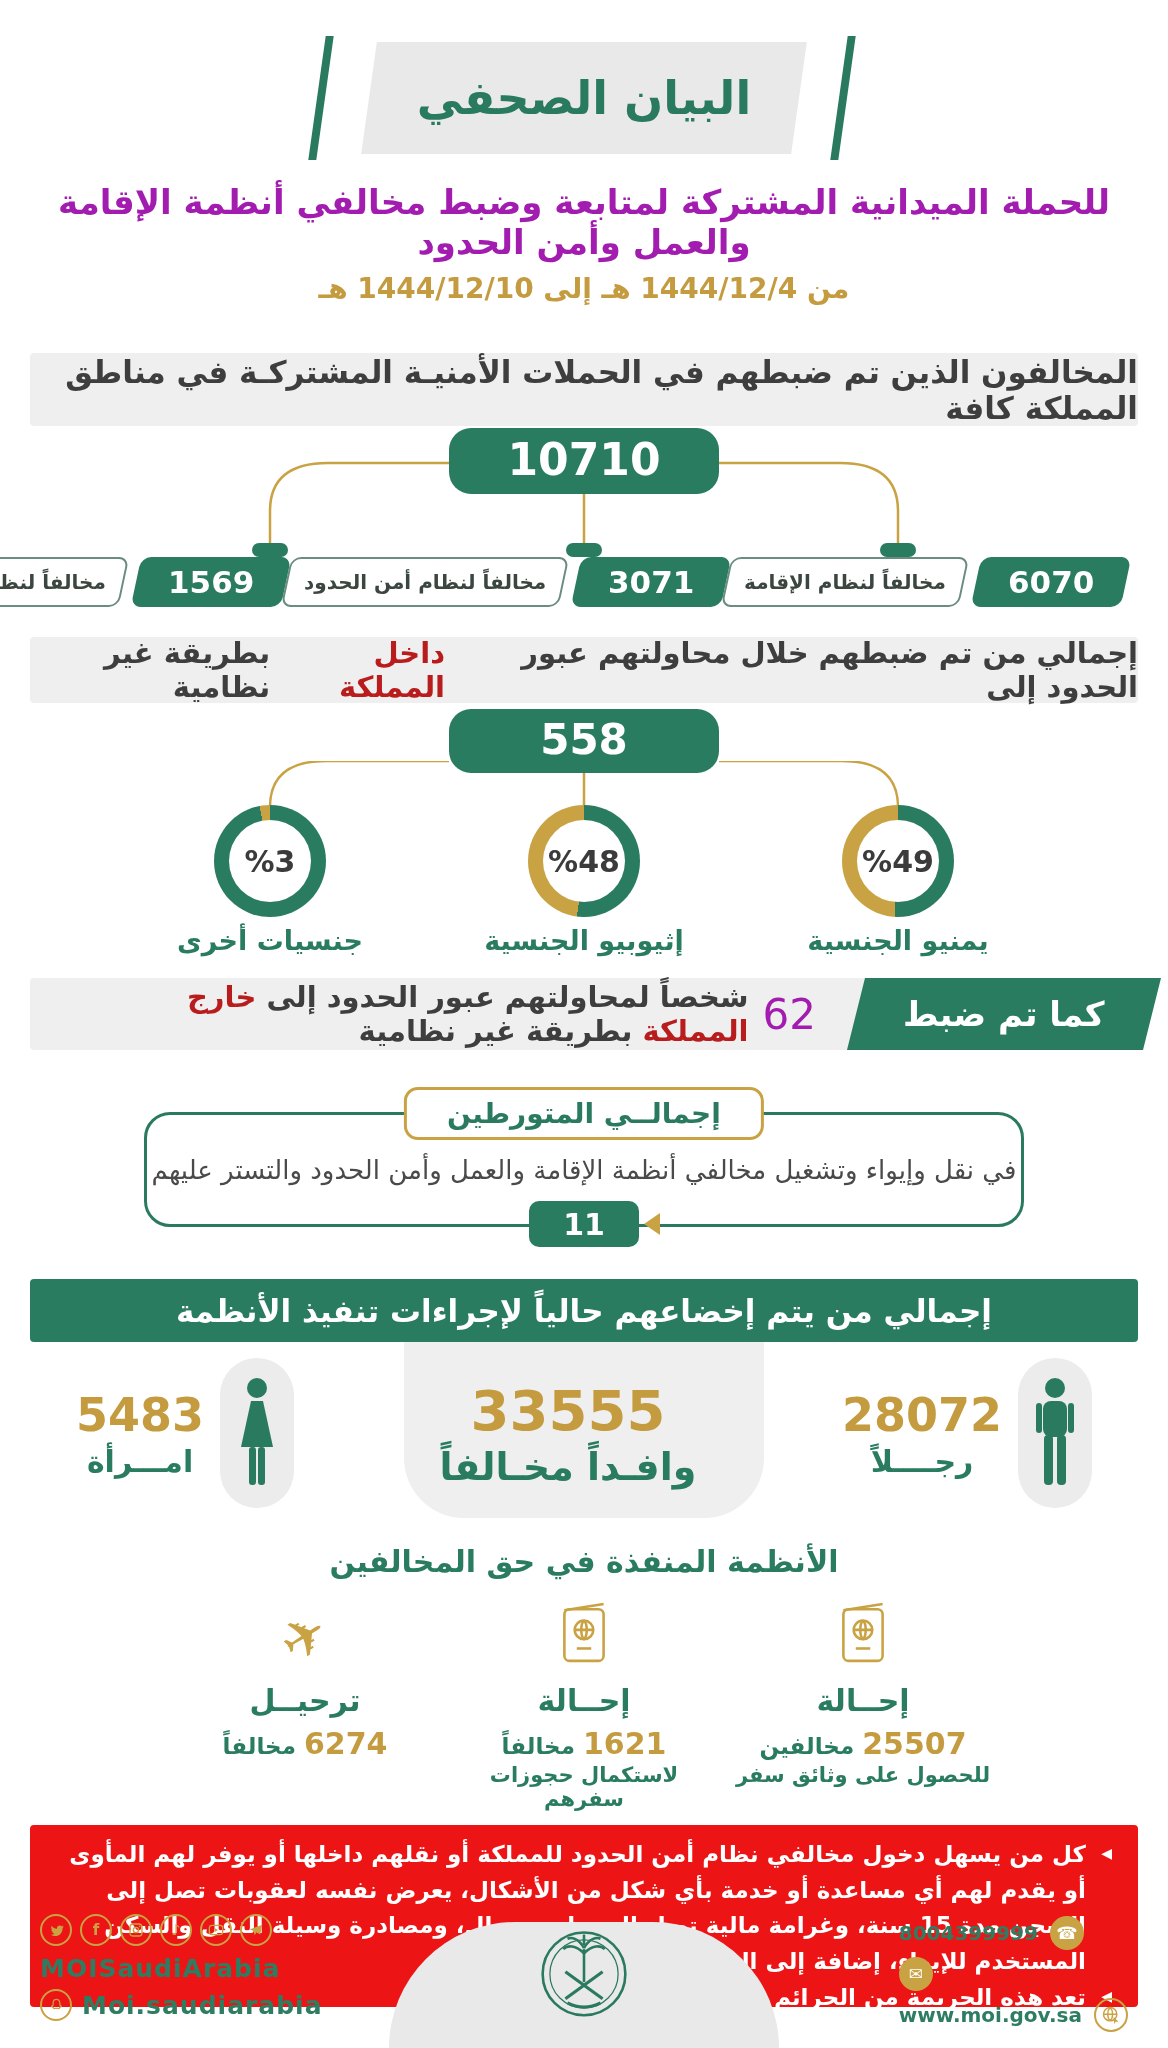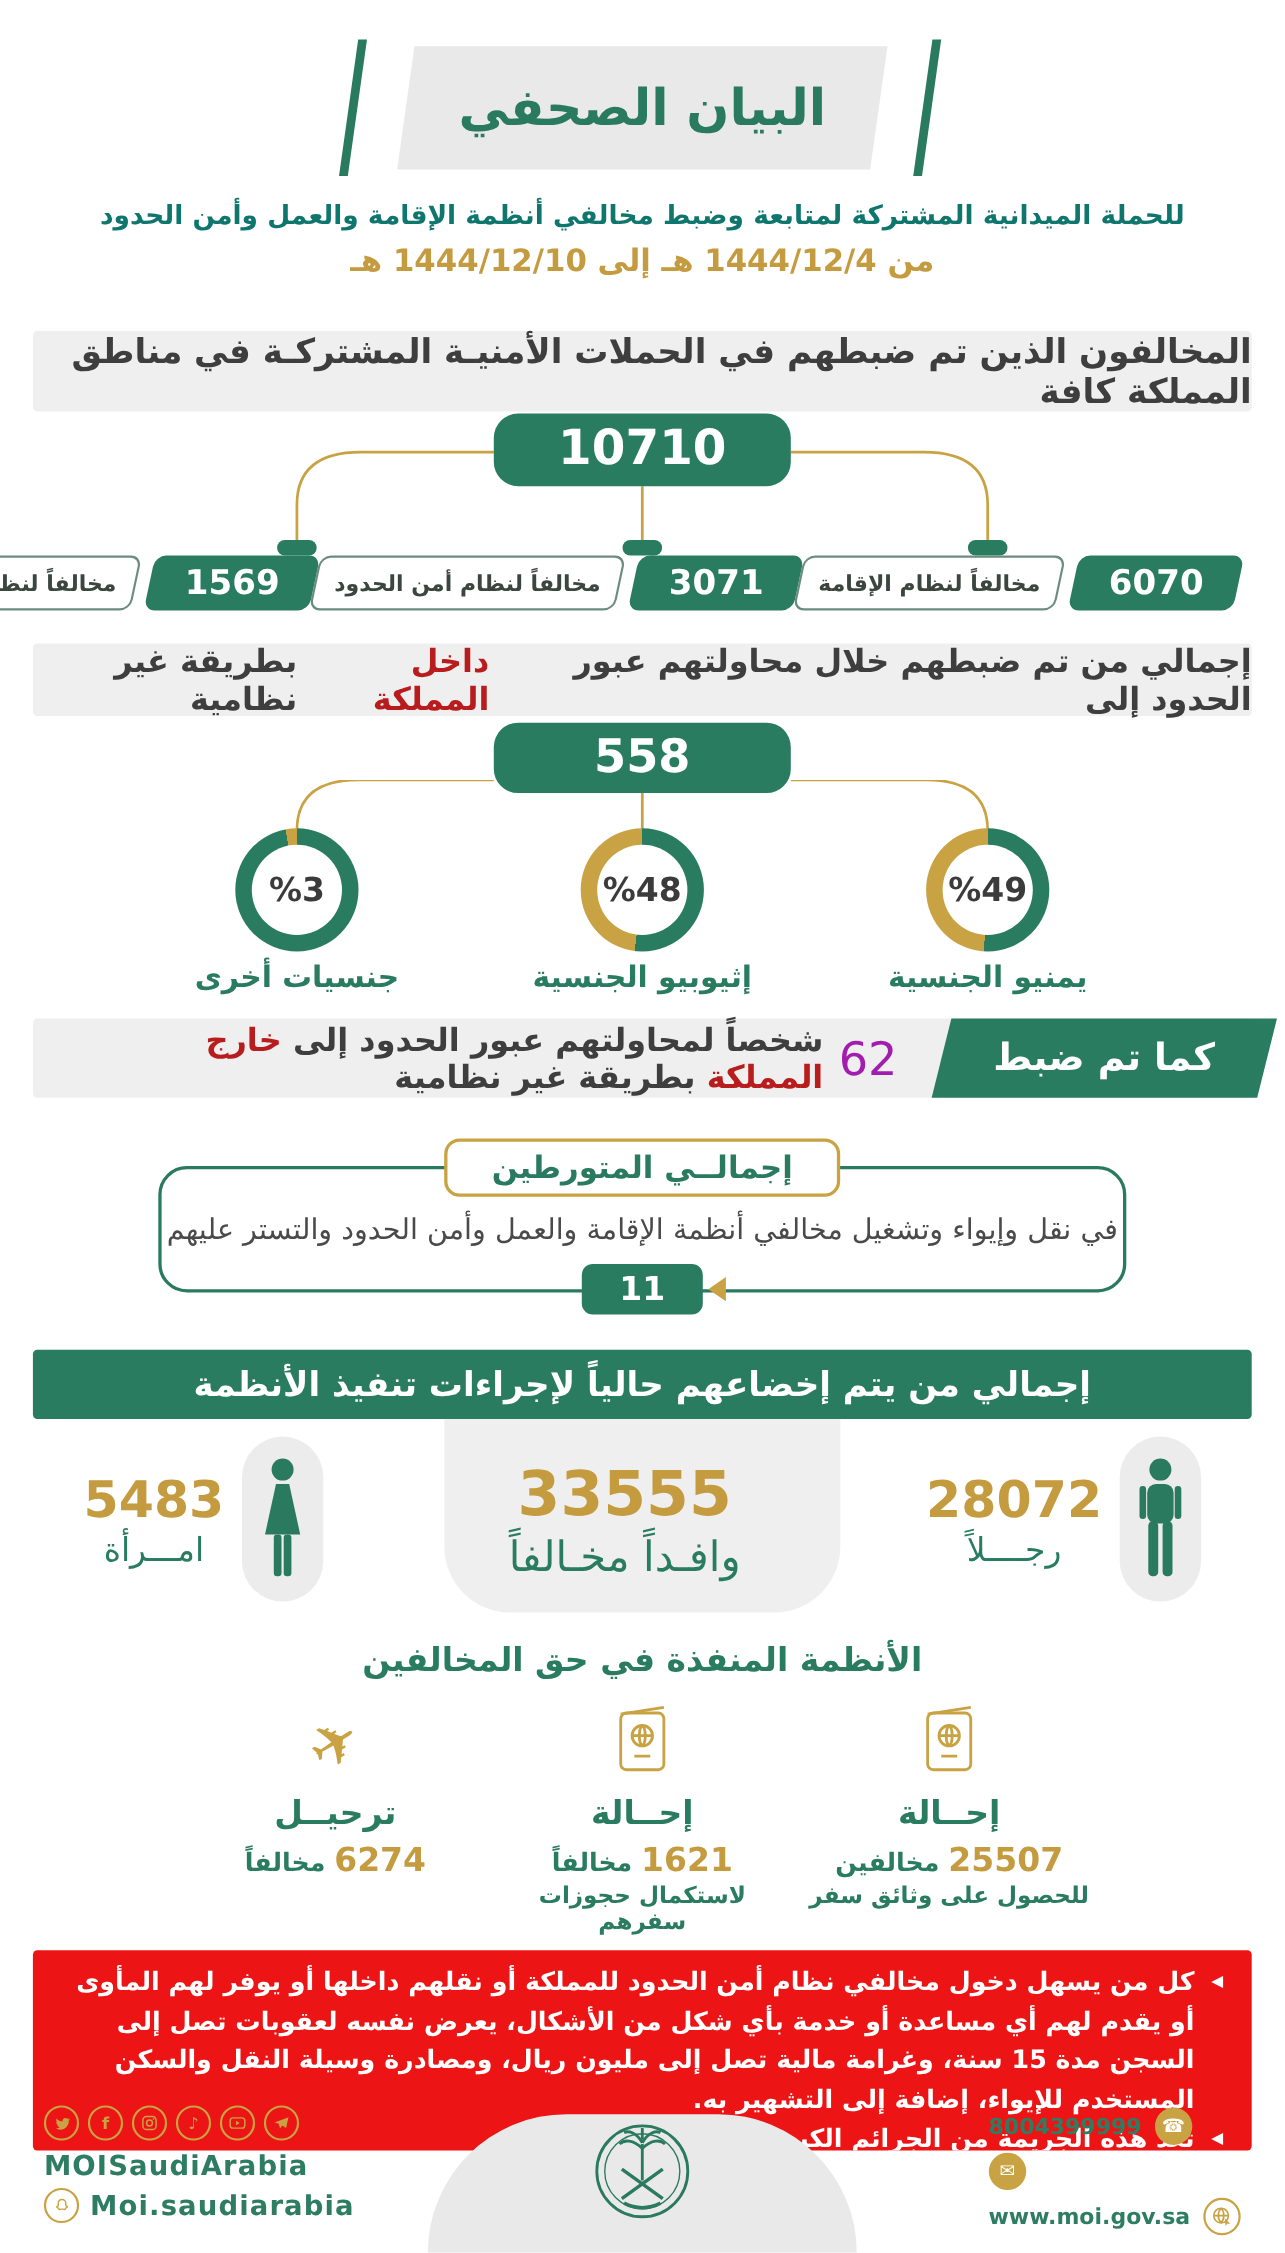--- a/index.html
+++ b/index.html
@@ -13,21 +13,21 @@
     color:#3e3e3e;
   }
 
   
   .title-wrap { position:relative; width:430px; height:112px; margin:42px auto 0; }
   .title-bg { position:absolute; inset:0; background:#e9e9e9; transform:skewX(-8deg); }
   .title-text { position:relative; z-index:1; text-align:center; line-height:112px;
     font-size:46px; font-weight:bold; color:#2a7a5f; }
   .slash { position:absolute; top:-6px; width:8px; height:124px; background:#2a7a5f; transform:skewX(-8deg); }
   .slash-l { left:-52px; } .slash-r { right:-48px; }
-  .subtitle { margin-top:28px; text-align:center; font-size:24px; font-weight:bold; color:#0f766e; }
+  .subtitle { margin-top:28px; text-align:center; font-size:34px; font-weight:bold; color:#a21caf; }
   .dateline { margin-top:10px; text-align:center; font-size:28px; font-weight:bold; color:#c49b3f; }
 
   
   .graybar { background:#efefef; margin:0 30px; border-radius:4px; display:flex;
     align-items:center; justify-content:center; font-weight:bold; color:#3e3e3e; }
   .bar1 { margin-top:48px; height:73px; font-size:31px; }
   .bar2 { margin-top:30px; height:66px; font-size:29px; }
   .bar2 .xb, .bar3 .xb { font-weight:bold; color:#b91c1c; }
 
   
@@ -84,21 +84,21 @@
     align-items:center; justify-content:center; color:#fff; font-size:31px; font-weight:bold; }
   .stats { position:relative; height:182px; margin:0 30px; }
   .blob { position:absolute; right:50%; transform:translateX(50%); top:0; width:360px; height:176px;
     background:#efefef; border-radius:0 0 60px 60px; }
   .stats-row { position:absolute; inset:0; display:flex; align-items:center;
     justify-content:space-between; padding:0 46px; }
   .sgroup { display:flex; align-items:center; gap:16px; position:relative; z-index:1; }
   .capsule { width:74px; height:150px; background:#ececec; border-radius:37px; display:flex;
     align-items:center; justify-content:center; flex:none; }
   .snum { font-size:46px; font-weight:bold; color:#c49b3f; text-align:center; }
-  .slbl { font-size:30px; font-weight:normal; color:#2a7c61; text-align:center; margin-top:2px; }
+  .slbl { font-size:30px; font-weight:bold; color:#2a7c61; text-align:center; margin-top:2px; }
   .scenter { text-align:center; position:relative; z-index:1; }
   .scenter .snum { font-size:56px; }
   .scenter .slbl { font-size:38px; }
 
   
   .enf-head { margin-top:20px; text-align:center; font-size:30px; font-weight:bold; color:#2a7c61; }
   .cols { margin:18px 0 0; display:flex; justify-content:space-between; padding:0 170px; }
   .col { width:270px; text-align:center; }
   .col .iconbox { height:68px; display:flex; align-items:flex-end; justify-content:center; }
   .col-title { margin-top:18px; font-size:30px; font-weight:bold; color:#2a7c61; }

